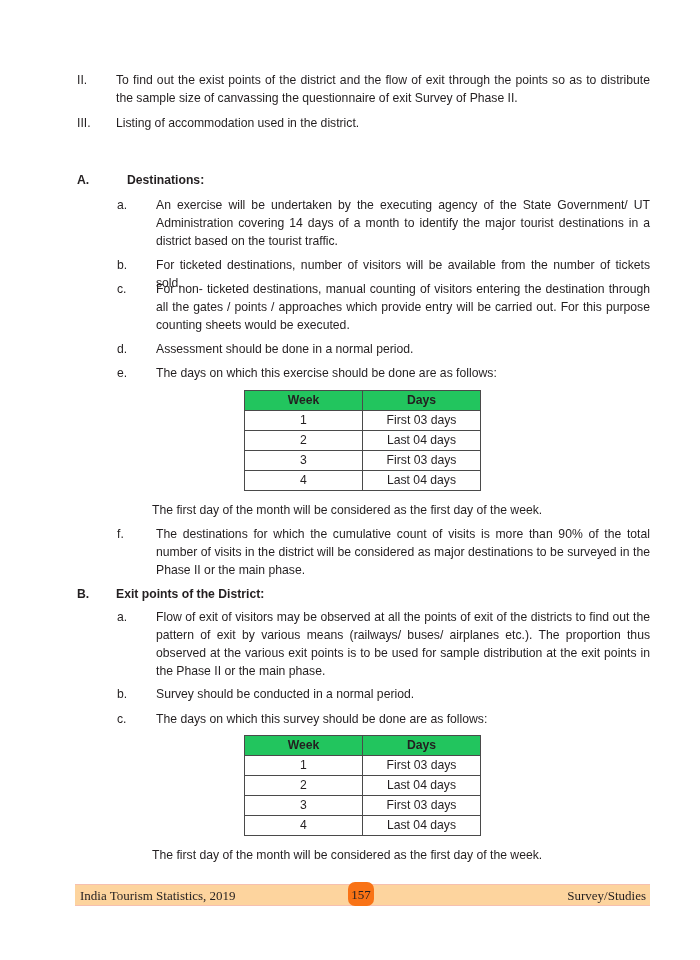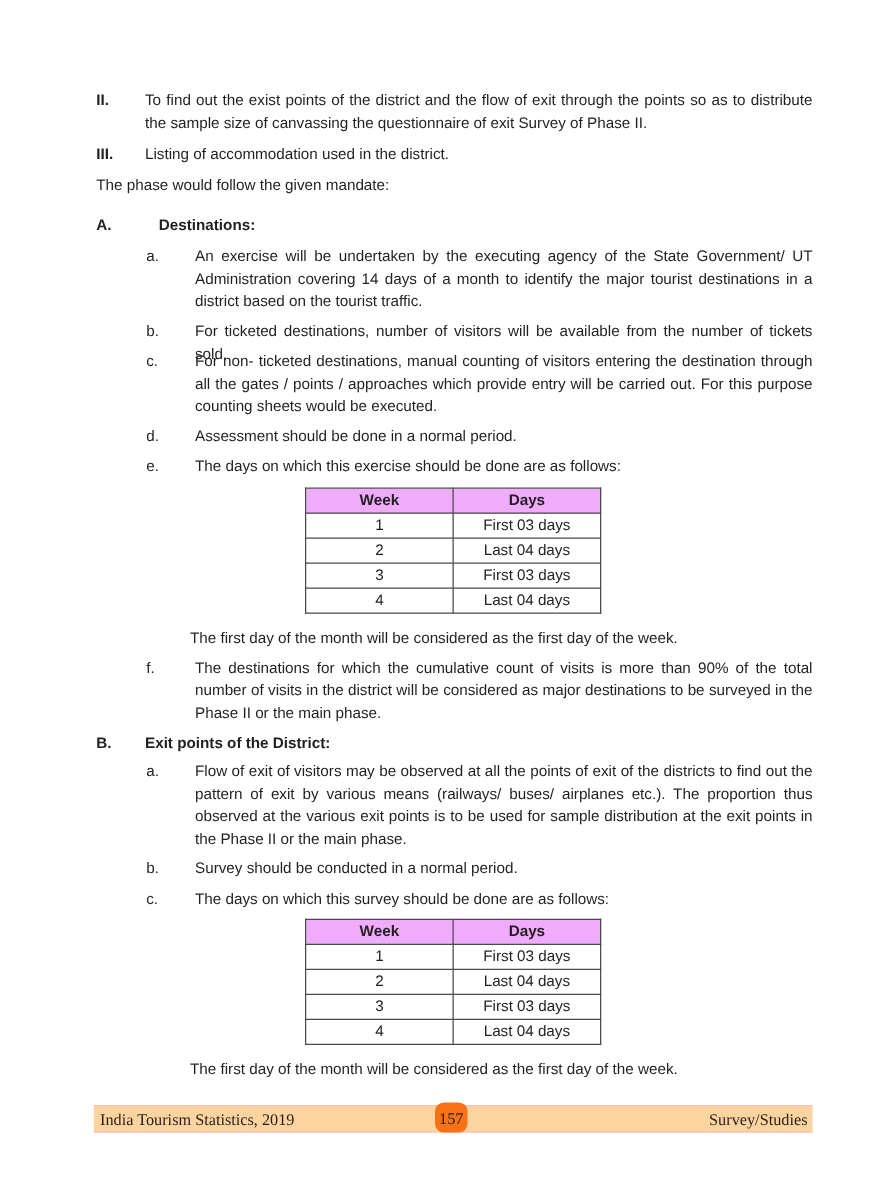--- a/index.html
+++ b/index.html
@@ -23,21 +23,20 @@
     }
     .roman-item {
       position: absolute;
       left: 77px;
       width: 573px;
     }
     .roman-num {
       position: absolute;
       left: 0;
       top: 0;
-      font-weight: bold;
     }
     .roman-text {
       margin-left: 39px;
       text-align: justify;
       text-align-last: left;
     }
     .para {
       position: absolute;
       left: 77px;
       width: 573px;
@@ -82,21 +81,21 @@
     }
     table.days-table th,
     table.days-table td {
       border: 1px solid #4a4a4a;
       text-align: center;
       height: 19px;
       padding: 0;
       line-height: 19px;
     }
     table.days-table th {
-      background: #f0abfc;
+      background: #22c55e;
       font-weight: bold;
     }
     table.days-table th:first-child,
     table.days-table td:first-child {
       width: 117px;
     }
     .footer {
       position: absolute;
       left: 75px;
       top: 884px;
@@ -138,21 +137,20 @@
 
   <div class="roman-item" style="top:71px;">
     <span class="roman-num">II.</span>
     <div class="roman-text">To find out the exist points of the district and the flow of exit through the points so as to distribute the sample size of canvassing the questionnaire of exit Survey of Phase II.</div>
   </div>
   <div class="roman-item" style="top:114px;">
     <span class="roman-num">III.</span>
     <div class="roman-text">Listing of accommodation used in the district.</div>
   </div>
 
-  <div class="para" style="top:139px;">The phase would follow the given mandate:</div>
 
   <div class="section-head" style="top:171px; width:300px;">
     <span class="letter">A.</span>
     <span style="margin-left:50px;">Destinations:</span>
   </div>
 
   <div class="list-item" style="top:196px;">
     <span class="list-letter">a.</span>
     <div class="list-text last-left">An exercise will be undertaken by the executing agency of the State Government/ UT Administration covering 14 days of a month to identify the major tourist destinations in a district based on the tourist traffic.</div>
   </div>

